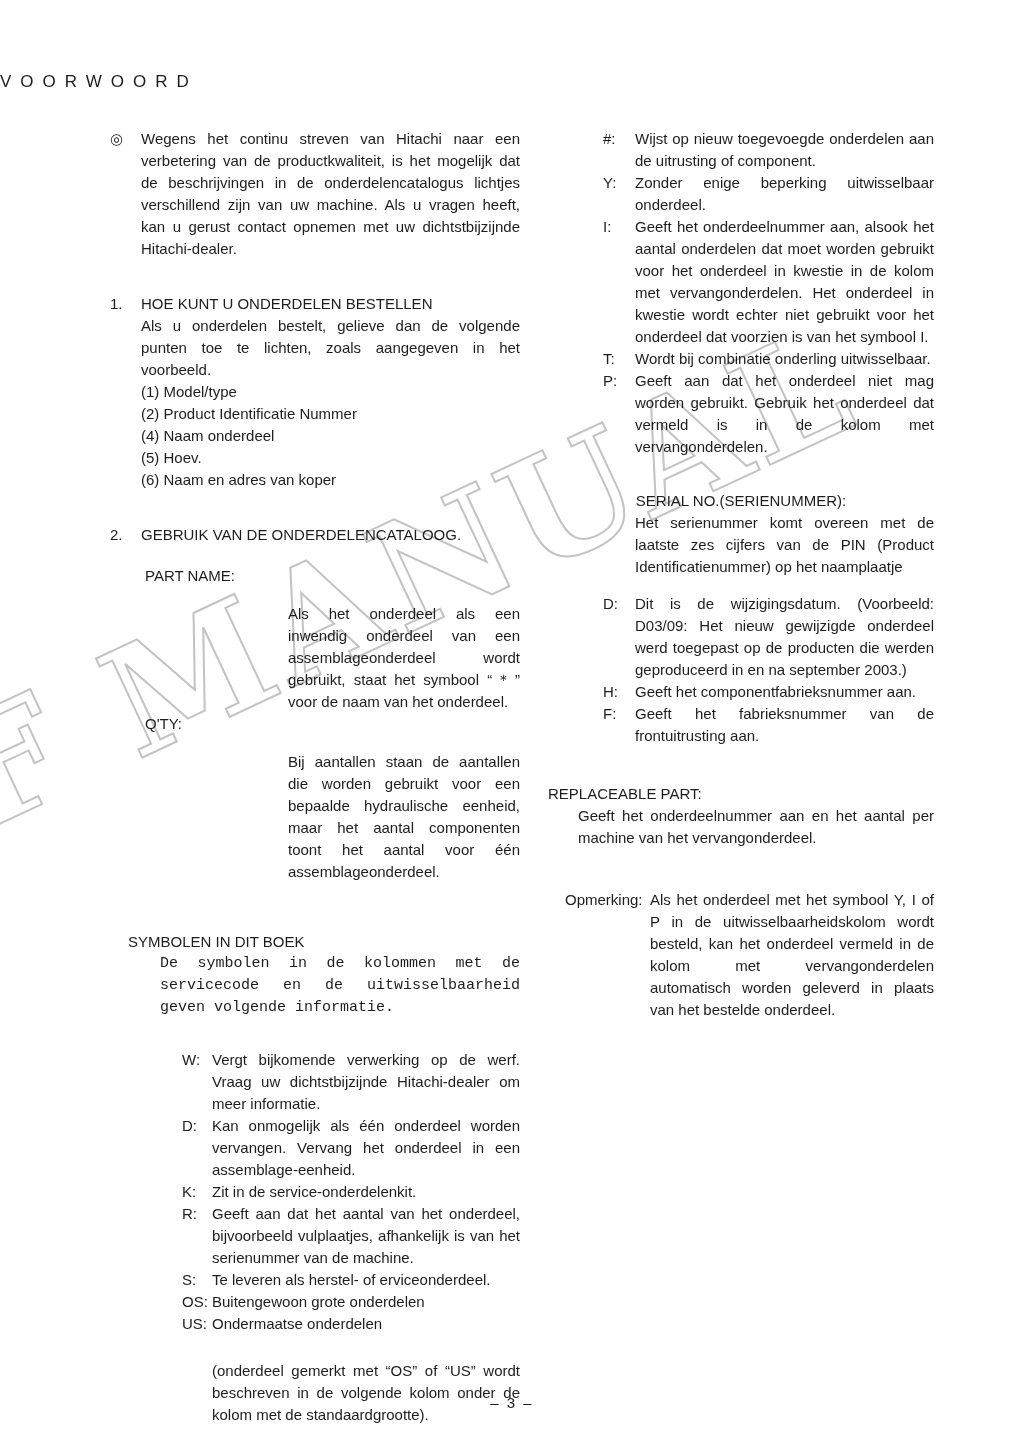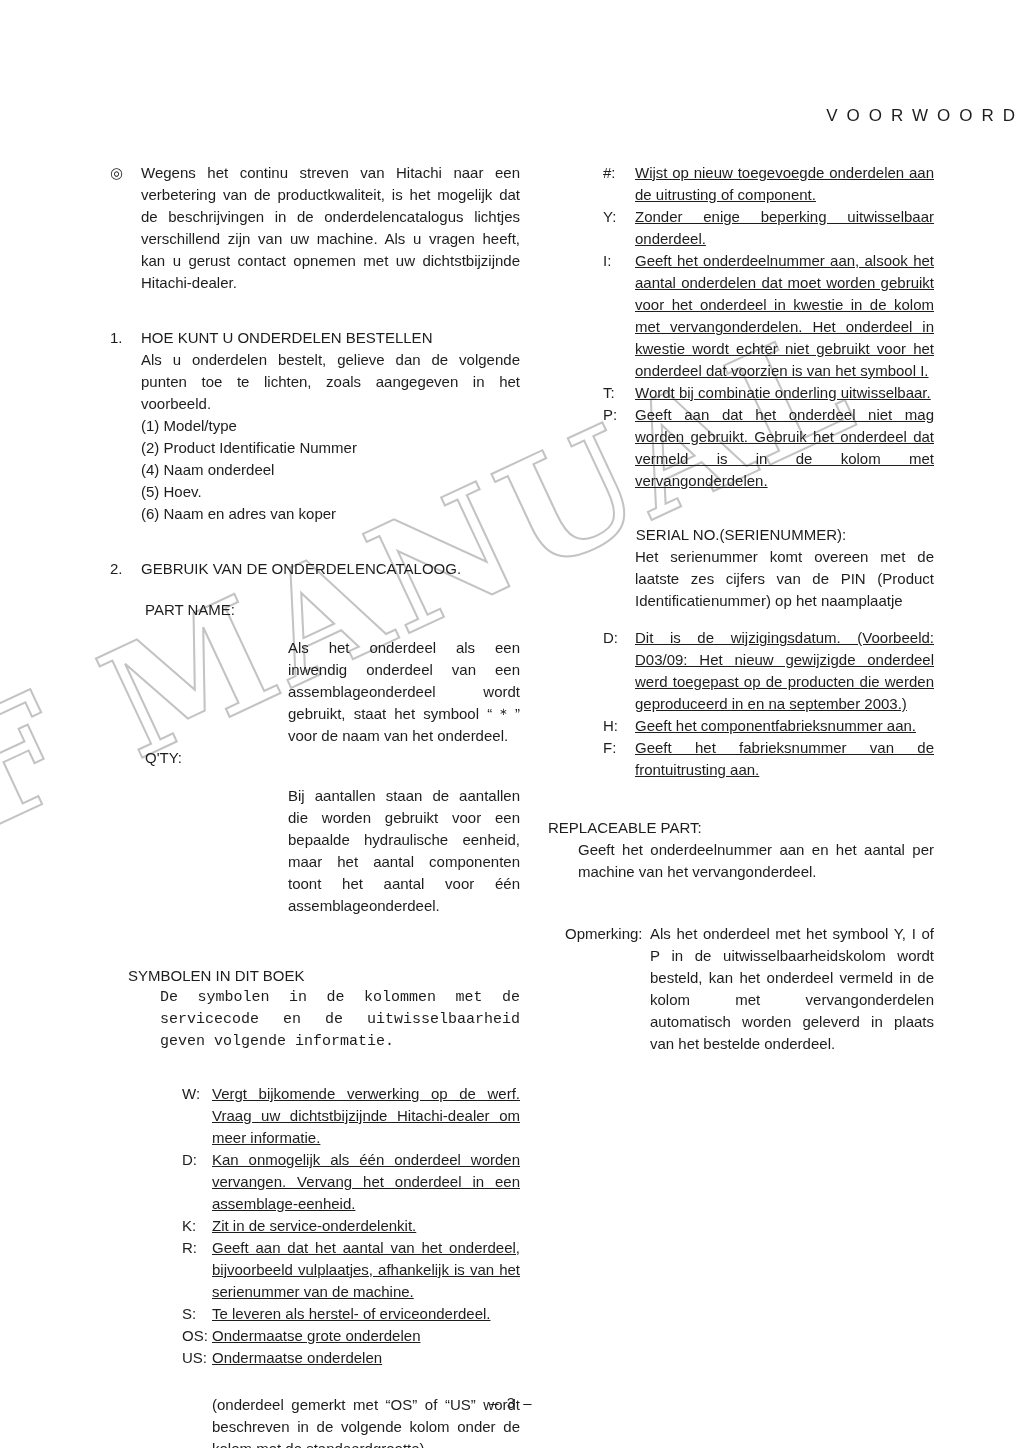--- a/index.html
+++ b/index.html
@@ -19,22 +19,22 @@
     font-weight:bold; font-size:150px; line-height:150px;
     letter-spacing:6px; white-space:nowrap;
     color:transparent;
     -webkit-text-stroke:2px #c3c3c3;
     text-stroke:2px #c3c3c3;
     transform:rotate(-25deg); transform-origin:0 100%;
     pointer-events:none; z-index:0;
   }
   .content { position:relative; z-index:1; }
   .title {
-    text-align:right; padding-top:106px;
-    font-size:17px; font-weight:normal; letter-spacing:9px;margin-left:16px;
+    text-align:left; padding-top:72px;
+    font-size:17px; font-weight:normal; letter-spacing:9px;
   }
   .columns { display:flex; margin:36px 90px 0 110px; gap:28px; }
   .col-left { width:410px; }
   .col-right { width:386px; }
   p, span, div.txtline { font-size:15px; line-height:22px; }
   .just { text-align:justify; }
 
   
   .intro { display:flex; }
   .bullet { flex:0 0 31px; font-size:15px; line-height:22px; }
@@ -50,21 +50,21 @@
   .def-row { display:flex; }
   .def-term { flex:0 0 143px; }
   .def-text { width:232px; text-align:justify;margin-top:38px; }
 
   
   .sym-head { padding-left:18px; margin-top:48px; }
   .sym-body { padding-left:50px;font-family:Liberation Mono, monospace; }
   .sym-list-left { margin-top:30px; padding-left:72px; }
   .sym-row { display:flex; }
   .sym-row .lbl { flex:0 0 30px; }
-  .sym-row .txt { flex:1; text-align:justify;text-decoration:underline; }
+  .sym-row .txt { flex:1; text-align:justify; }
   .sym-note { padding-left:102px; text-align:justify;margin-top:25px; }
 
   
   .sym-list-right { padding-left:55px; }
   .sym-list-right .lbl { flex:0 0 32px; }
   .serial-head { margin-top:32px;text-align:center; }
   .serial-body { padding-left:87px; text-align:justify; }
   .serial-items { margin-top:15px; padding-left:55px; }
   .repl-head { margin-top:36px; }
   .repl-body { padding-left:30px; text-align:justify; }
@@ -149,21 +149,21 @@
             <div class="sym-row">
               <span class="lbl">R:</span>
               <p class="txt">Geeft aan dat het aantal van het onderdeel, bijvoorbeeld vulplaatjes, afhankelijk is van het serienummer van de machine.</p>
             </div>
             <div class="sym-row">
               <span class="lbl">S:</span>
               <p class="txt">Te leveren als herstel- of erviceonderdeel.</p>
             </div>
             <div class="sym-row">
               <span class="lbl">OS:</span>
-              <p class="txt">Ondermaatse grote onderdelen</p>
+              <p class="txt">Buitengewoon grote onderdelen</p>
             </div>
             <div class="sym-row">
               <span class="lbl">US:</span>
               <p class="txt">Ondermaatse onderdelen</p>
             </div>
           </div>
           <p class="sym-note">(onderdeel gemerkt met “OS” of “US” wordt beschreven in de volgende kolom onder de kolom met de standaardgrootte).</p>
         </div>
 
       </div>

